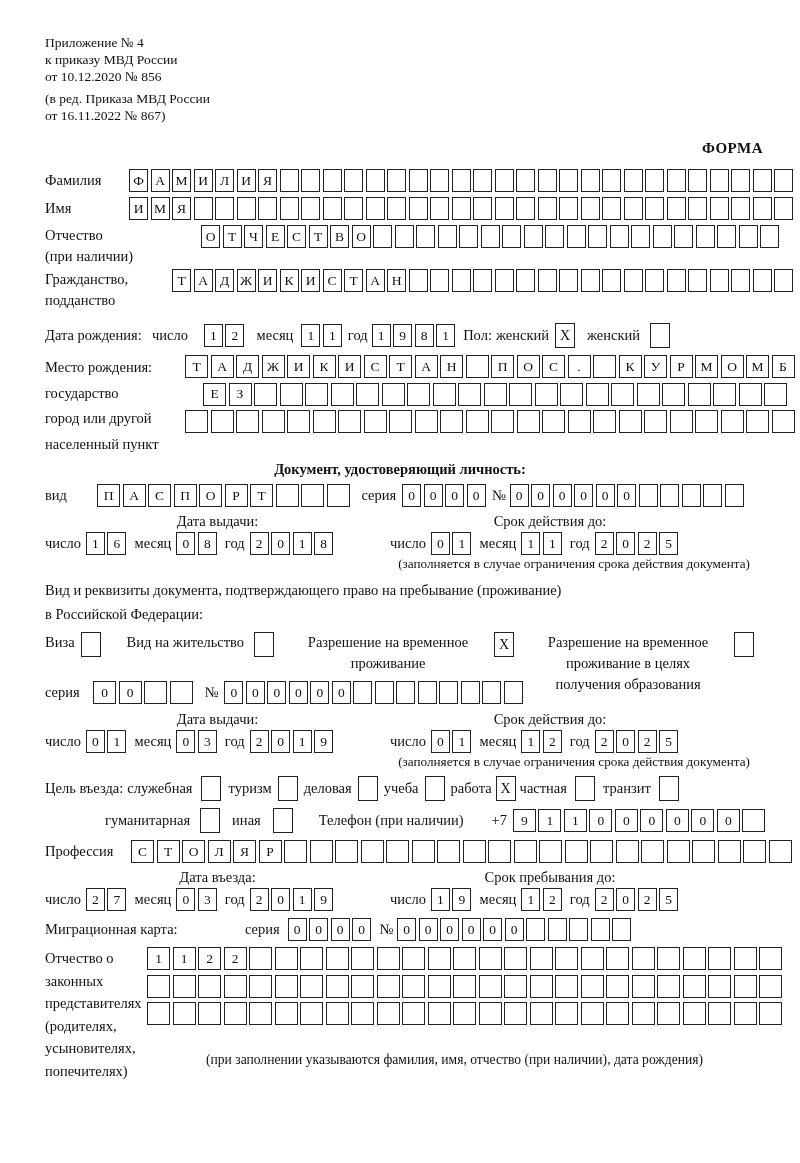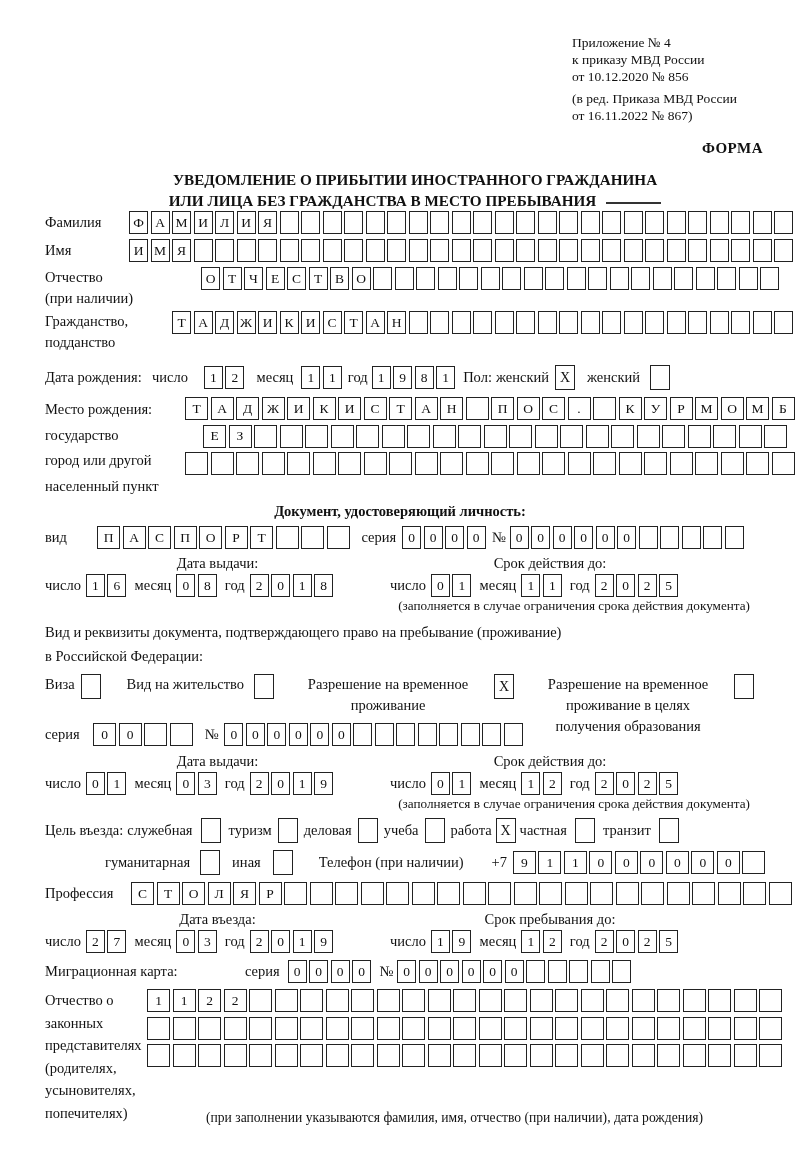--- a/index.html
+++ b/index.html
@@ -5,21 +5,21 @@
   * { margin:0; padding:0; box-sizing:border-box; }
   html,body { background:#fff; }
   body {
     width:800px; height:1163px;
     font-family:"Liberation Serif","DejaVu Serif",serif;
     color:#111; overflow:hidden;
   }
   .page { width:800px; height:1163px; padding:34px 5px 0 45px; overflow:hidden; }
 
   
-  .top-meta { margin-left:527px; font-size:13.5px; line-height:17px; }
+  .top-meta { font-size:13.5px; line-height:17px; }
   .top-meta .amend { margin-top:5px; }
   .forma { text-align:right; padding-right:32px; font-weight:bold; font-size:15px; margin-top:16px; margin-bottom:12px; letter-spacing:.5px; }
 
   
   .title { text-align:center; font-weight:bold; font-size:15.2px; line-height:21px; margin-right:10px; }
   .blank-line { display:inline-block; width:55px; height:2px; background:#333; margin-left:10px; vertical-align:2px; }
 
   .sec-heading { text-align:center; font-weight:bold; font-size:14.6px; margin-top:20px; margin-bottom:14px; }
 
   
@@ -78,26 +78,20 @@
   <div class="top-meta">
     <div>Приложение № 4</div>
     <div>к приказу МВД России</div>
     <div>от 10.12.2020 № 856</div>
     <div class="amend">(в ред. Приказа МВД России</div>
     <div>от 16.11.2022 № 867)</div>
   </div>
 
   <div class="forma">ФОРМА</div>
 
-  <div class="title">
-    <div>УВЕДОМЛЕНИЕ О ПРИБЫТИИ ИНОСТРАННОГО ГРАЖДАНИНА</div>
-    <div>
-      <span>ИЛИ ЛИЦА БЕЗ ГРАЖДАНСТВА В МЕСТО ПРЕБЫВАНИЯ</span><span class="blank-line"></span>
-    </div>
-  </div>
 
 
   <div class="row">
     <span class="lbl" style="width:84px">Фамилия</span>
     <span class="cells">
         <span class="c">Ф</span>
         <span class="c">А</span>
         <span class="c">М</span>
         <span class="c">И</span>
         <span class="c">Л</span>
@@ -821,17 +815,17 @@
           <span class="c"></span>
           <span class="c"></span>
           <span class="c"></span>
           <span class="c"></span>
           <span class="c"></span>
           <span class="c"></span>
           <span class="c"></span>
           <span class="c"></span>
           <span class="c"></span>
         </span>
-      <div class="bottom-note" style="margin-left:0; margin-top:38px">(при заполнении указываются фамилия, имя, отчество (при наличии), дата рождения)</div>
+      <div class="bottom-note" style="margin-left:0; margin-top:22px">(при заполнении указываются фамилия, имя, отчество (при наличии), дата рождения)</div>
     </span>
   </div>
 
 </div>
 
 </body></html>

